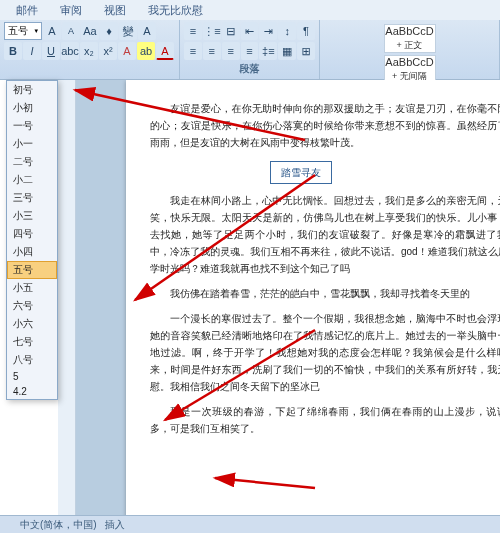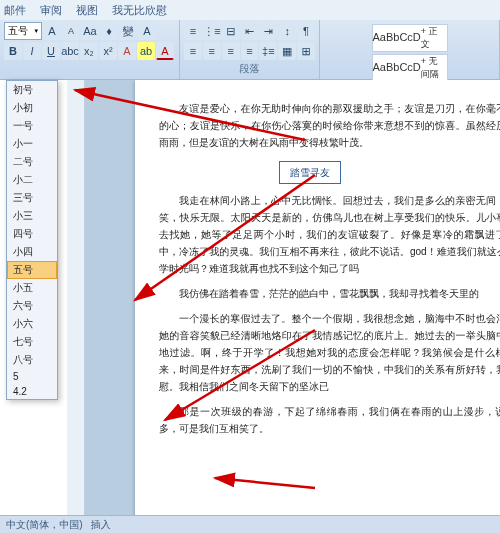--- a/index.html
+++ b/index.html
@@ -1,41 +1,41 @@
 <!DOCTYPE html>
 <html><head>
 <meta charset="utf-8">
 <style>
 * { margin: 0; padding: 0; box-sizing: border-box; font-family: "Microsoft YaHei", SimSun, sans-serif; }
 body { width: 500px; height: 533px; overflow: hidden; background: #fff; position: relative; }
-.menubar { background: #e8f0f8; height: 20px; display: flex; align-items: center; padding-left: 4px; font-size: 11px; color: #3b5a82; gap: 14px; }
+.menubar { background: #e8f0f8; height: 20px; display: flex; align-items: center; padding-left: 16px; font-size: 11px; color: #3b5a82; gap: 22px; }
 .menubar span { cursor: pointer; }
 .ribbon { background: linear-gradient(#dbe7f4, #c5d8ee); height: 60px; display: flex; border-bottom: 1px solid #a0b8d0; position: relative; }
 .ribbon-group { border-right: 1px solid #a8c0d8; padding: 2px 4px; display: flex; flex-direction: column; }
 .fontgroup { width: 180px; }
 .paragroup { width: 140px; }
 .stylegroup { flex: 1; display: flex; align-items: center; gap: 2px; padding: 4px; }
 .row { display: flex; gap: 1px; align-items: center; }
 .fontsize-box { width: 38px; height: 18px; background: #fff; border: 1px solid #8aa8c8; font-size: 10px; display: flex; align-items: center; padding: 0 3px; }
 .ribbon-btn { width: 18px; height: 18px; display: flex; align-items: center; justify-content: center; font-size: 11px; color: #2a4a6a; background: #d8e6f4; border: 1px solid transparent; border-radius: 2px; cursor: pointer; }
-.group-label { font-size: 10px; color: #4a6a8a; text-align: center; margin-top: auto; padding-bottom: 1px; }
-.style-item { width: 76px; height: 46px; background: #fff; border: 1px solid #c0d0e0; display: flex; flex-direction: row; align-items: center; justify-content: center; font-size: 9px; color: #333; cursor: pointer; }
+.group-label { font-size: 10px; color: #4a6a8a; text-align: center; margin-top: auto; padding-bottom: 1px; font-weight: bold; }
+.style-item { width: 52px; height: 46px; background: #fff; border: 1px solid #c0d0e0; display: flex; flex-direction: column; align-items: center; justify-content: center; font-size: 9px; color: #333; cursor: pointer; }
 .style-item .preview { font-size: 11px; margin-bottom: 2px; }
 .style-item.big .preview { font-size: 14px; font-weight: bold; }
-.workspace { position: absolute; top: 80px; left: 0; right: 0; bottom: 18px; display: flex; padding-left: 9px; }
+.workspace { position: absolute; top: 80px; left: 0; right: 0; bottom: 18px; display: flex; }
 .sizedrop { width: 52px; background: #f0f4fa; border: 1px solid #8aa8c8; max-height: 320px; overflow: hidden; font-size: 10px; box-shadow: 2px 2px 6px rgba(0,0,0,0.25); position: absolute; left: 6px; top: 0; z-index: 10; }
 .sizedrop div { padding: 2px 6px; cursor: pointer; color: #222; }
 .sizedrop div.sel { background: #f8d080; border: 1px solid #e0a030; padding: 1px 5px; }
 .ruler-v { width: 18px; background: #e8f0f8; border-right: 1px solid #c0d0e0; margin-left: 58px; }
 .doc-area { flex: 1; background: #b8cde0; overflow: hidden; position: relative; }
 .page { background: #fff; margin: 0 0 0 50px; width: 420px; min-height: 600px; padding: 20px 18px 20px 24px; box-shadow: 0 1px 4px rgba(0,0,0,0.3); font-size: 10px; line-height: 1.7; color: #222; }
 .page p { text-indent: 2em; margin-bottom: 8px; text-align: justify; }
 .page .heading { display: inline-block; background: #fff; border: 1.5px solid #3a6aa0; color: #1a4a80; padding: 2px 10px; font-size: 10px; margin: 2px 0 8px 120px; text-indent: 0; }
 .arrow { position: absolute; pointer-events: none; z-index: 5; }
-.statusbar { position: absolute; bottom: 0; left: 0; right: 0; height: 18px; background: #d0deef; border-top: 1px solid #a0b8d0; font-size: 10px; color: #3a5a7a; display: flex; align-items: center; padding: 0 6px; gap: 8px; }
+.statusbar { position: absolute; bottom: 0; left: 0; right: 0; height: 18px; background: #d0deef; border-top: 1px solid #a0b8d0; font-size: 10px; color: #3a5a7a; display: flex; align-items: center; padding: 0 20px; gap: 8px; }
 </style>
 </head>
 <body>
 
 <div class="menubar">
   <span>邮件</span>
   <span>审阅</span>
   <span>视图</span>
   <span>我无比欣慰</span>
 </div>

